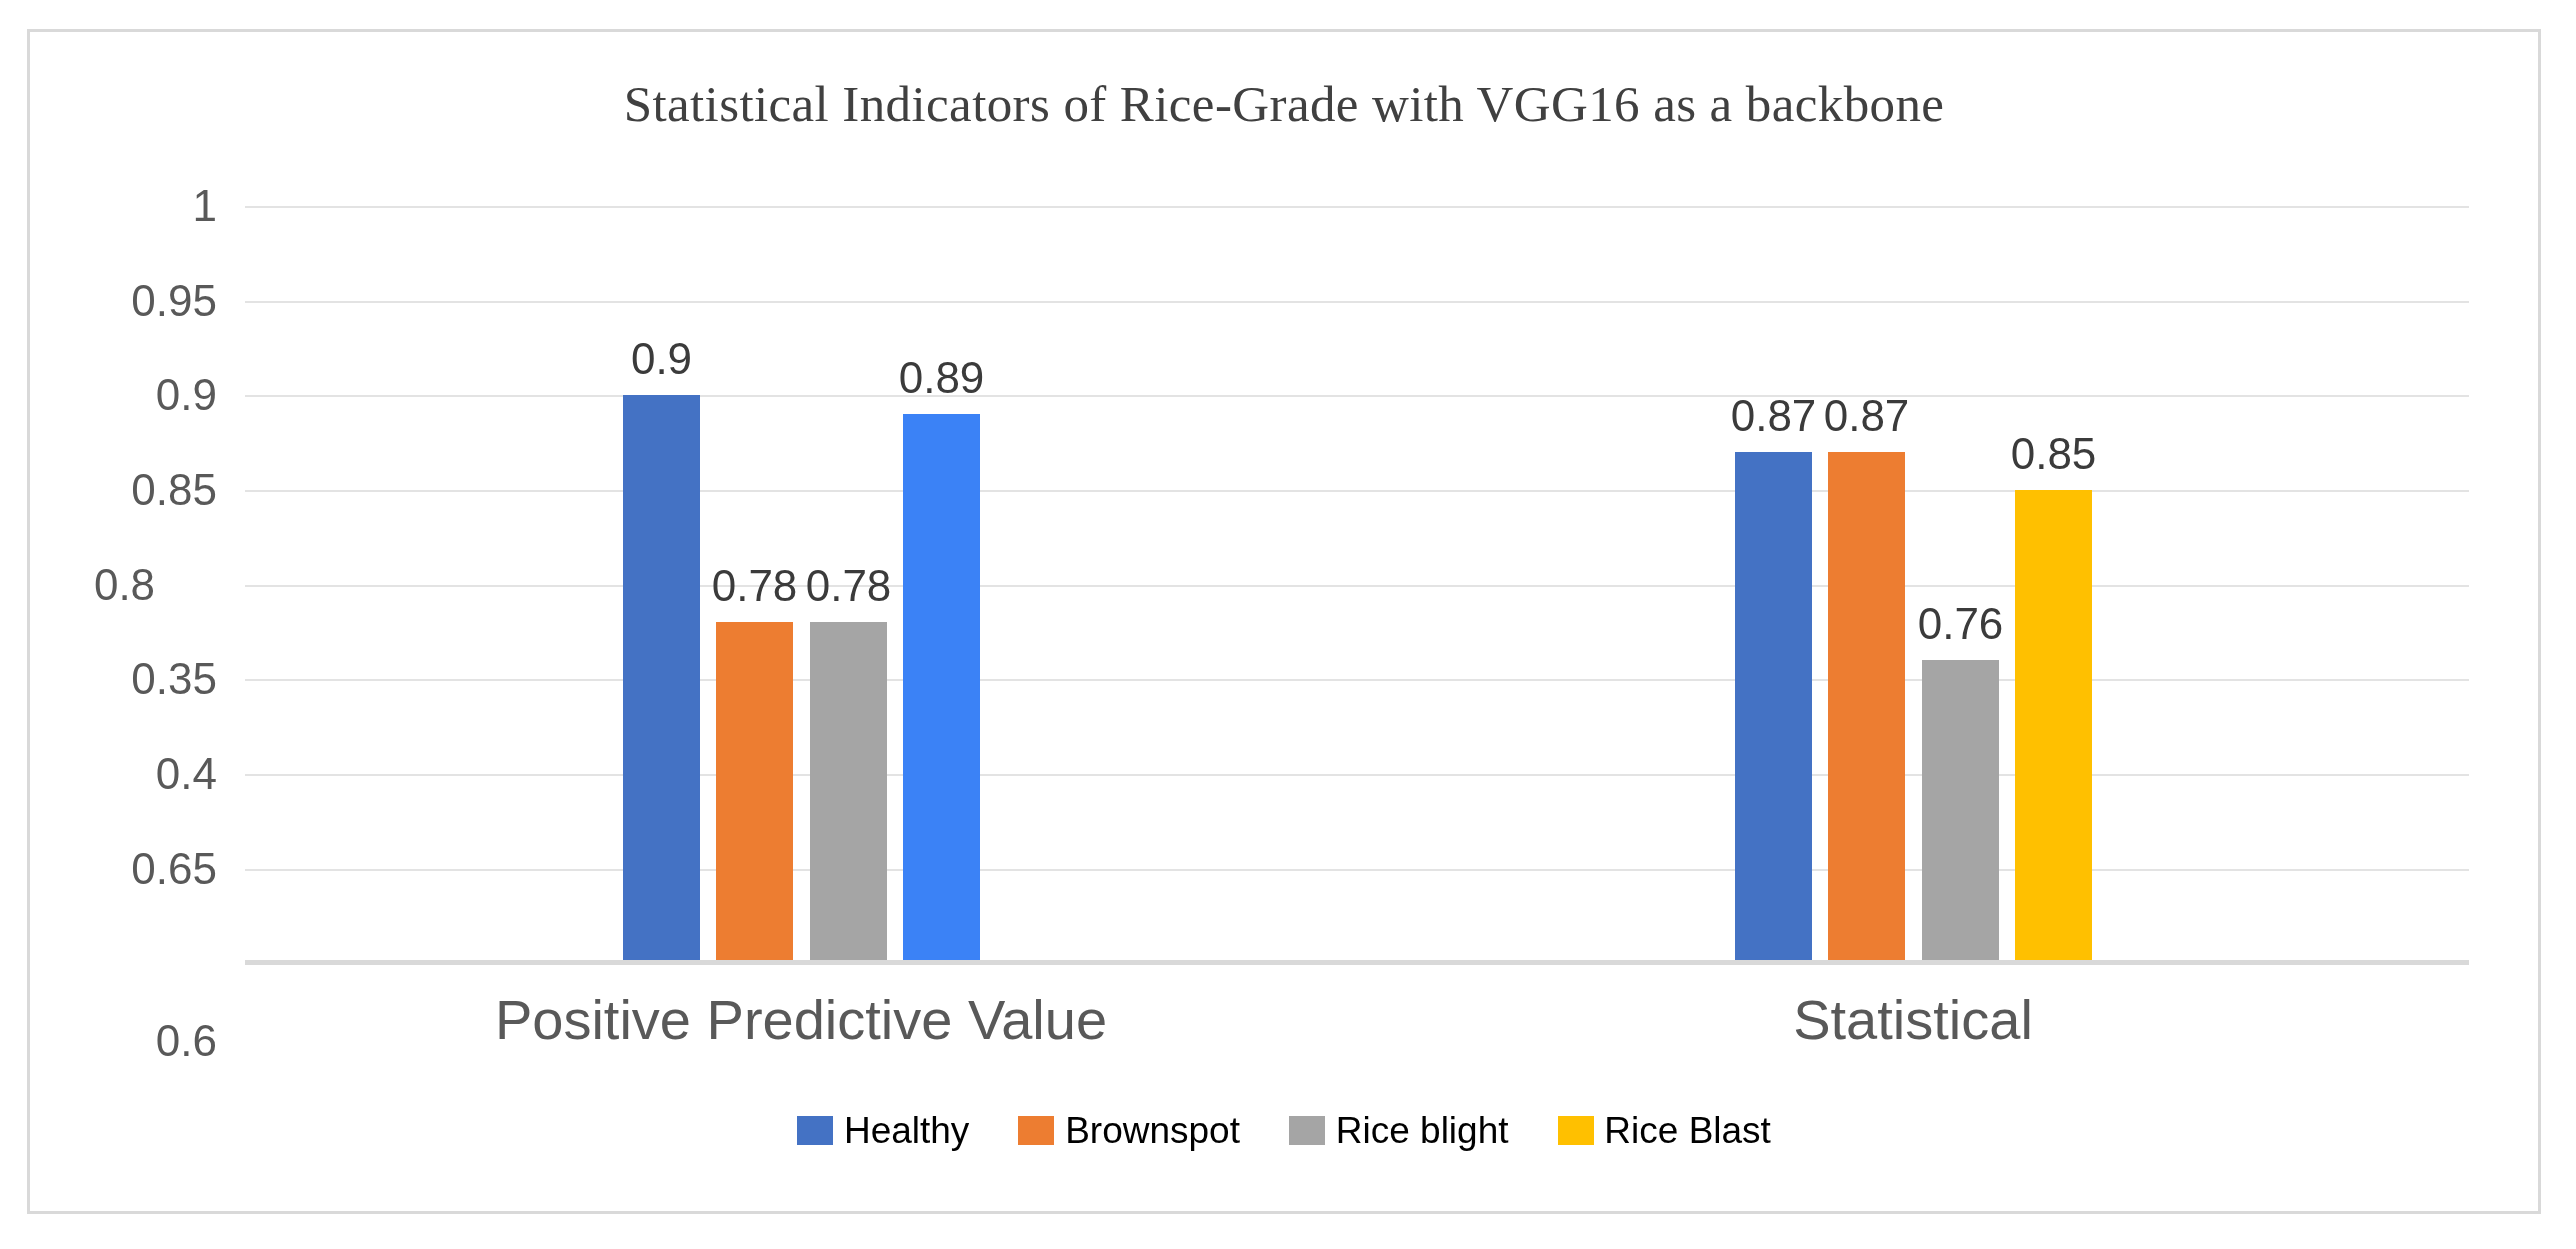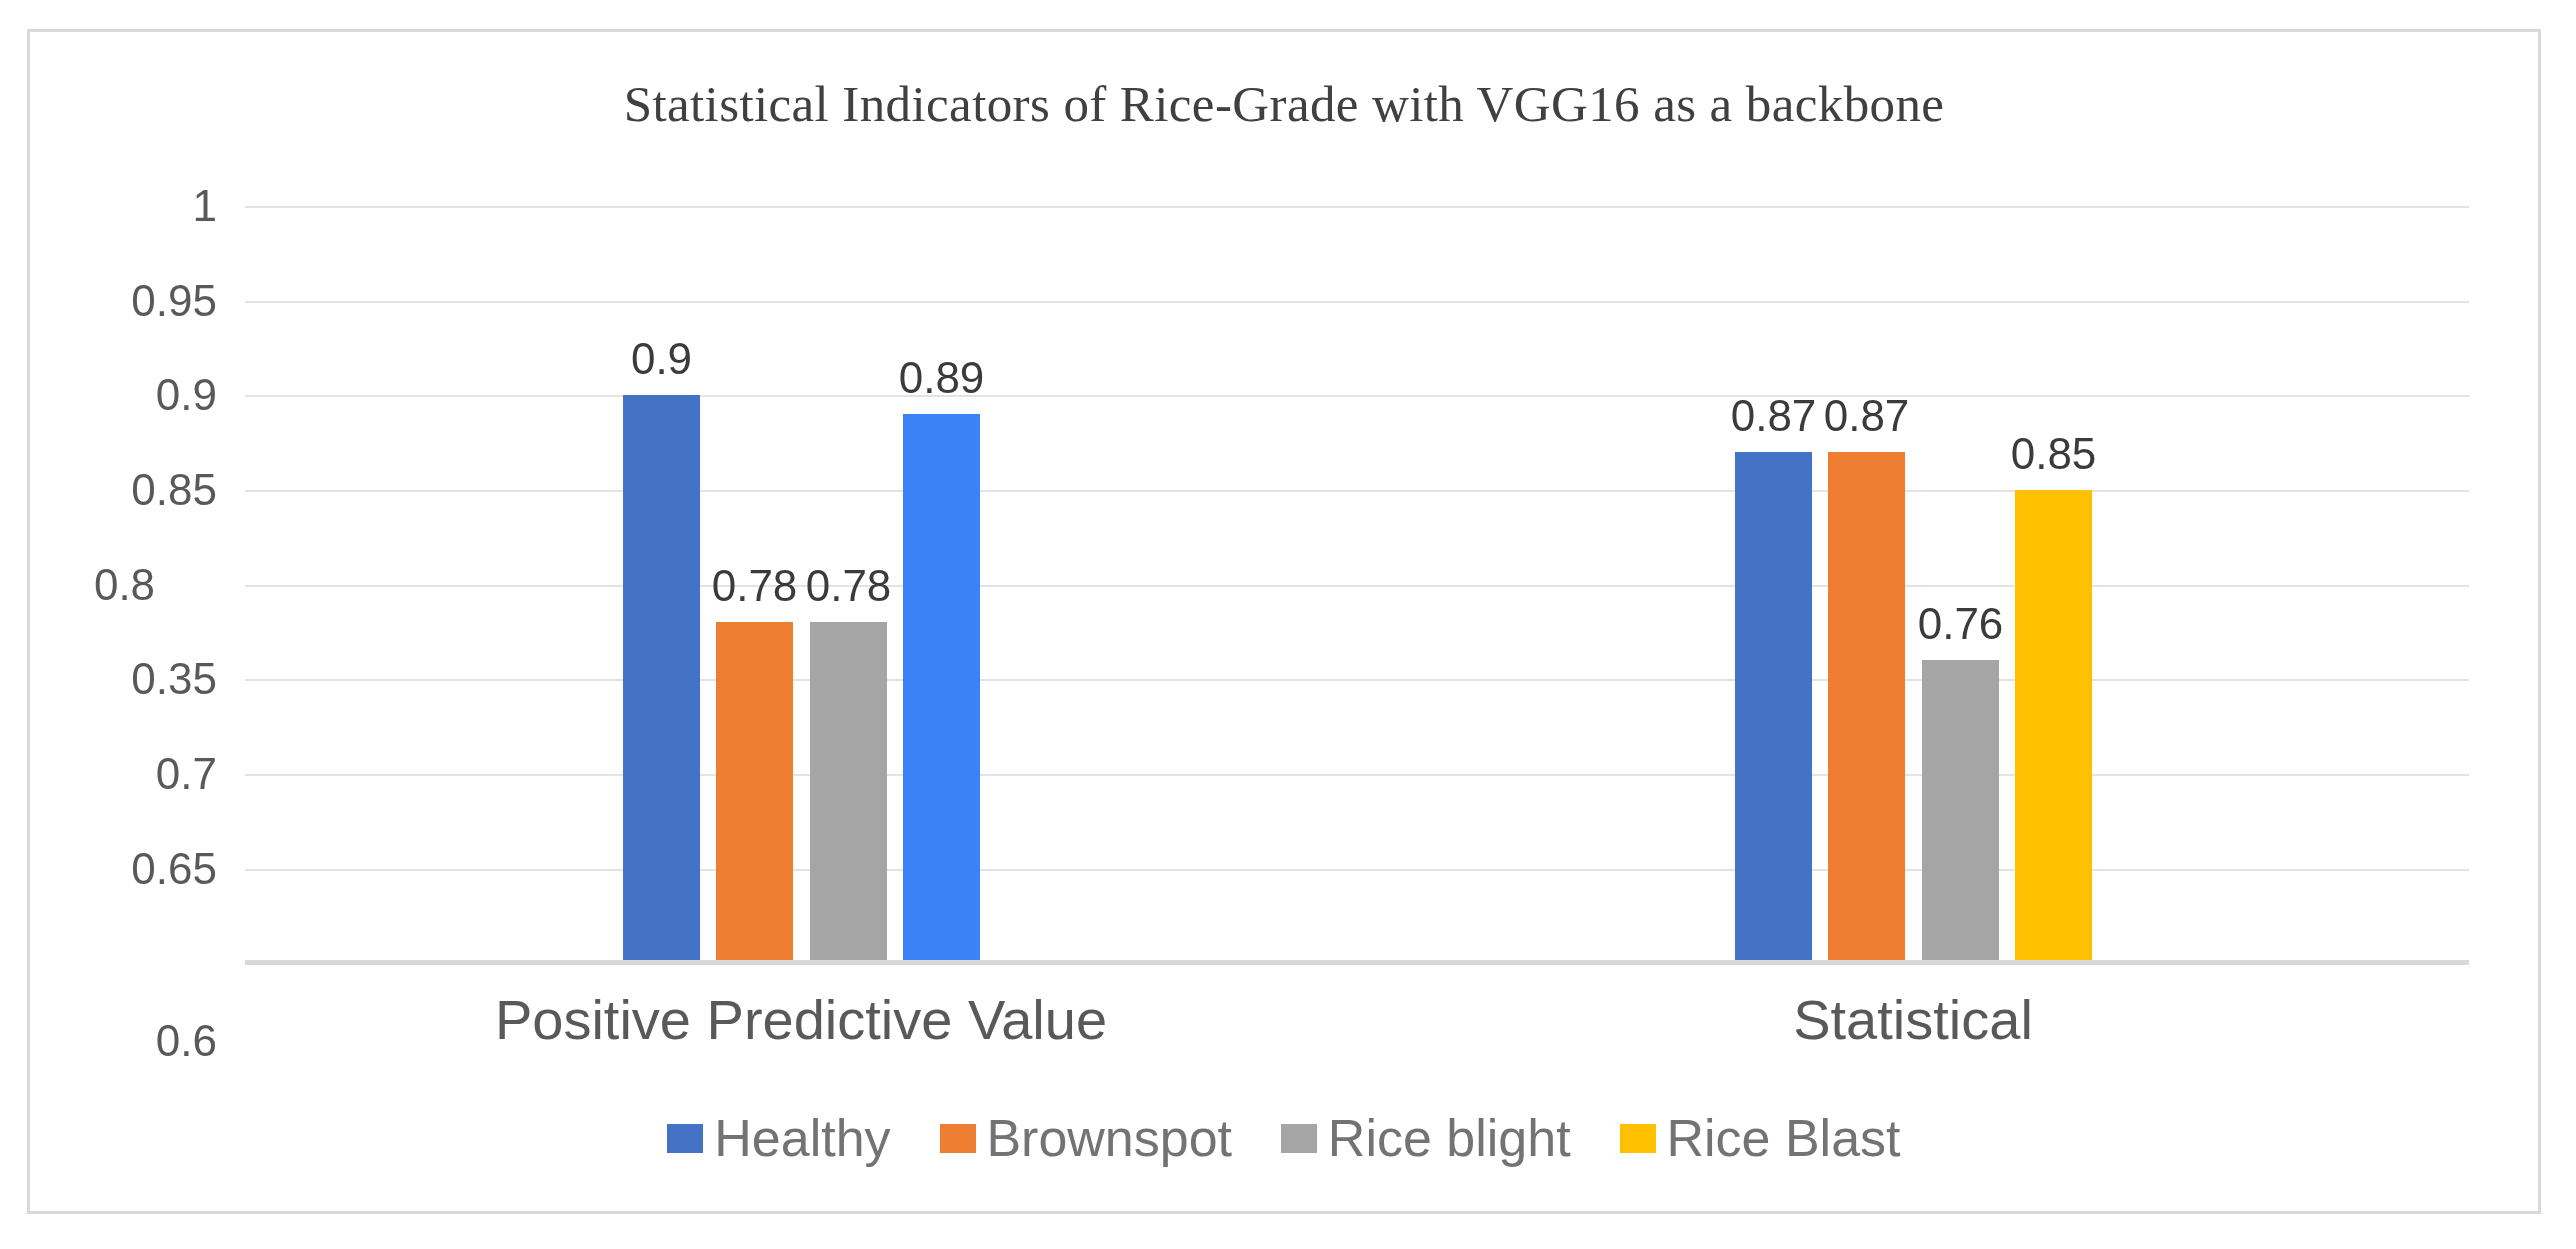--- a/index.html
+++ b/index.html
@@ -123,22 +123,22 @@
     display: flex;
     align-items: center;
     gap: 10.8px;
   }
   .legend-swatch {
     width: 36px;
     height: 29px;
     flex: none;
   }
   .legend-text {
-    font-size: 52px;
-    color: #737373;
+    font-size: 37px;
+    color: #000000;
     line-height: 1;
     white-space: nowrap;
   }
 </style>
 </head>
 <body>
 
 <div id="chart-frame">
 
   <div id="chart-title">Statistical Indicators of Rice-Grade with VGG16 as a backbone</div>
@@ -155,21 +155,21 @@
         <div class="gridline" style="top: 663px;"></div>
         <div class="gridline" style="top: 757px;"></div>
       </div>
     <div id="yticks">
         <div class="ytick" style="top: 0px;">1</div>
         <div class="ytick" style="top: 95px;">0.95</div>
         <div class="ytick" style="top: 189px;">0.9</div>
         <div class="ytick" style="top: 284px;">0.85</div>
         <div class="ytick" style="top: 379px; text-align: center;">0.8</div>
         <div class="ytick" style="top: 473px;">0.35</div>
-        <div class="ytick" style="top: 568px;">0.7</div>
+        <div class="ytick" style="top: 568px;">0.4</div>
         <div class="ytick" style="top: 663px;">0.65</div>
         <div class="ytick" style="top: 799px; margin-top: 36px;">0.6</div>
       </div>
     <div id="bars">
         <div class="bar" style="left: 378px; width: 77px; height: 568px; background: rgb(68, 114, 196);">
           <span class="bar-label">0.9</span>
         </div>
         <div class="bar" style="left: 471px; width: 77px; height: 341px; background: rgb(237, 125, 49);">
           <span class="bar-label">0.78</span>
         </div>

